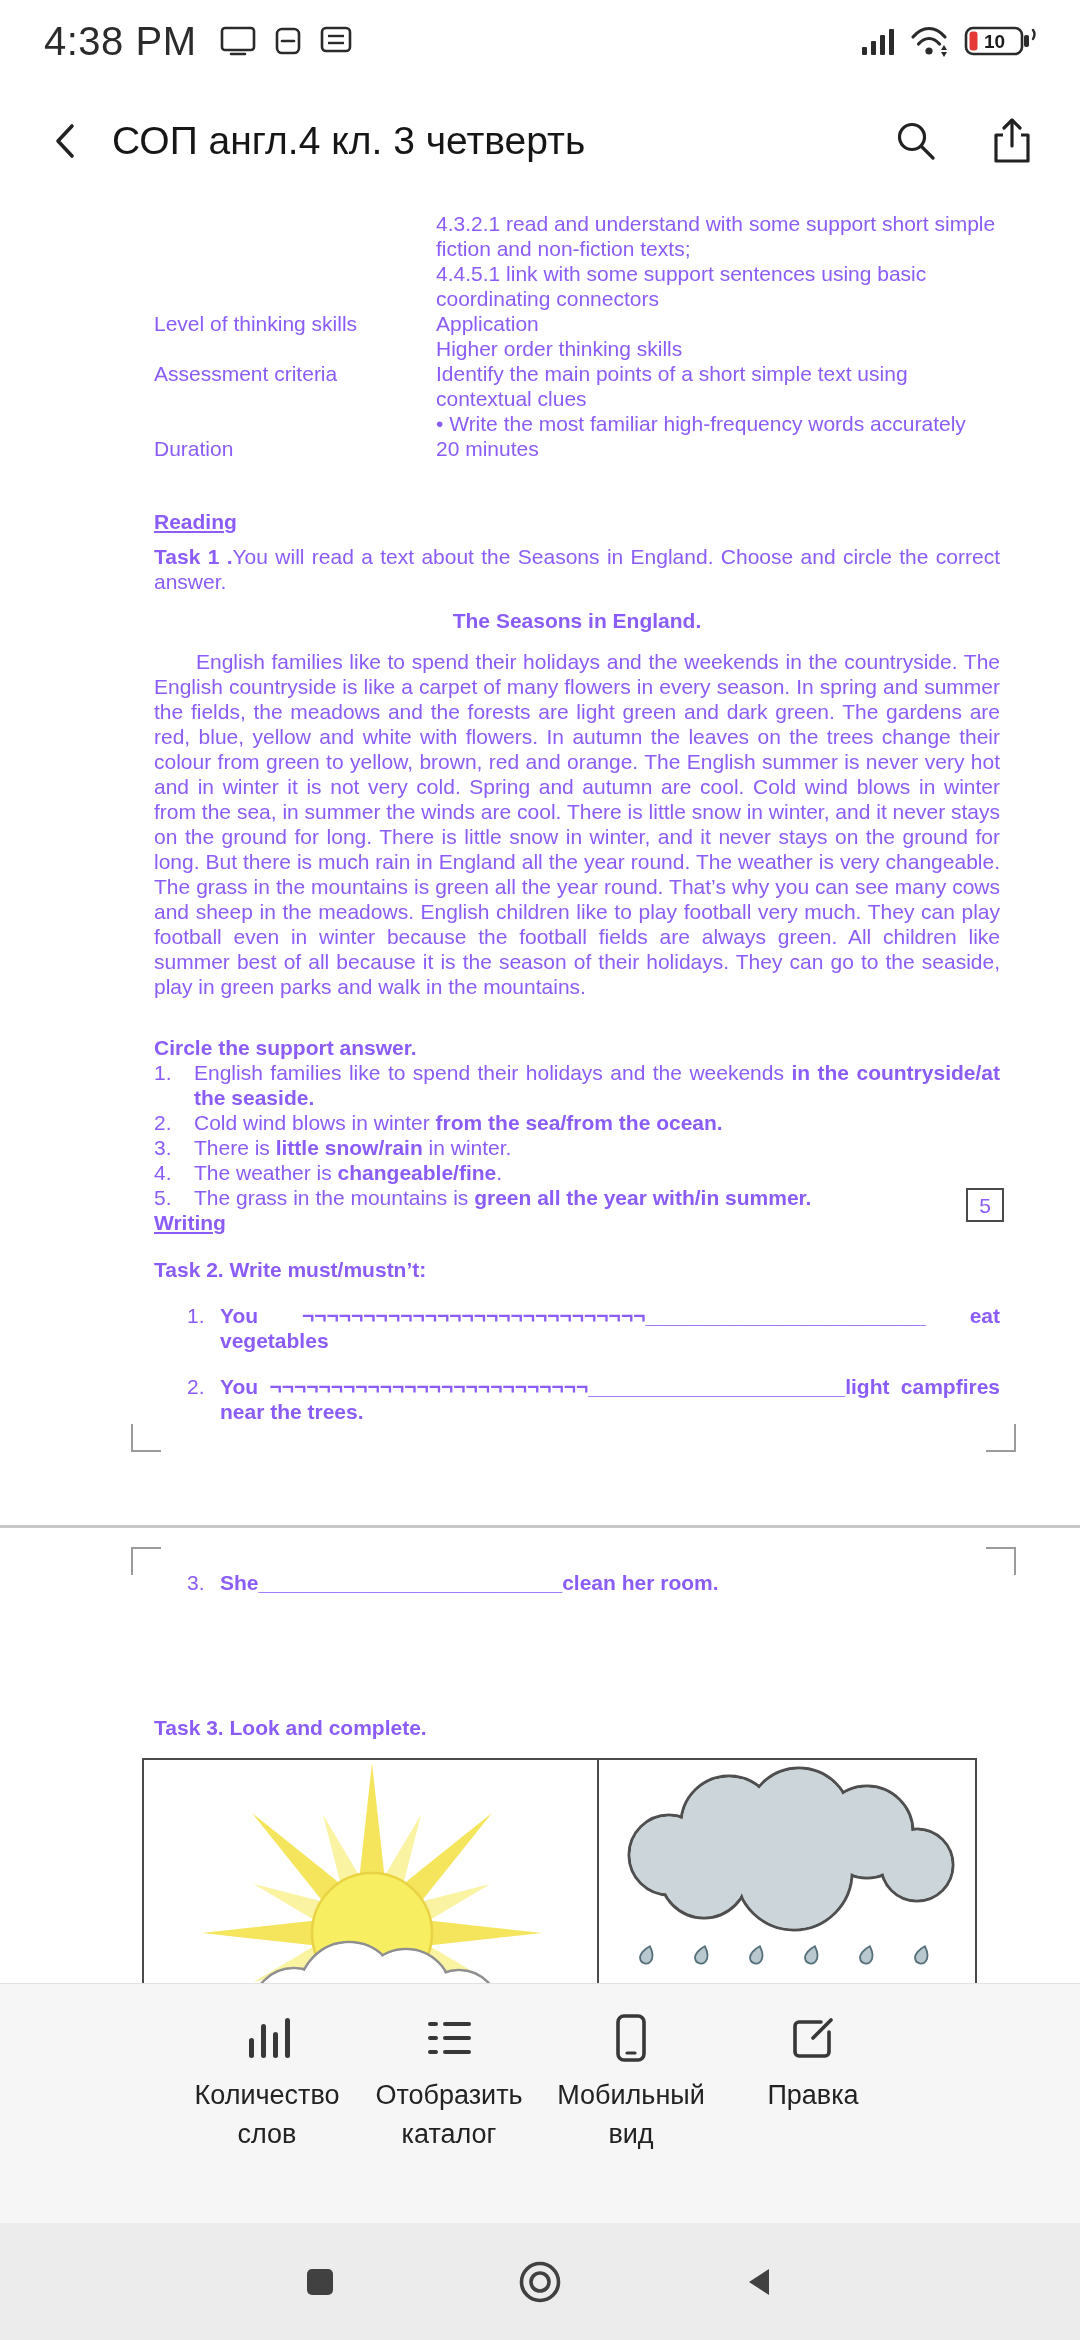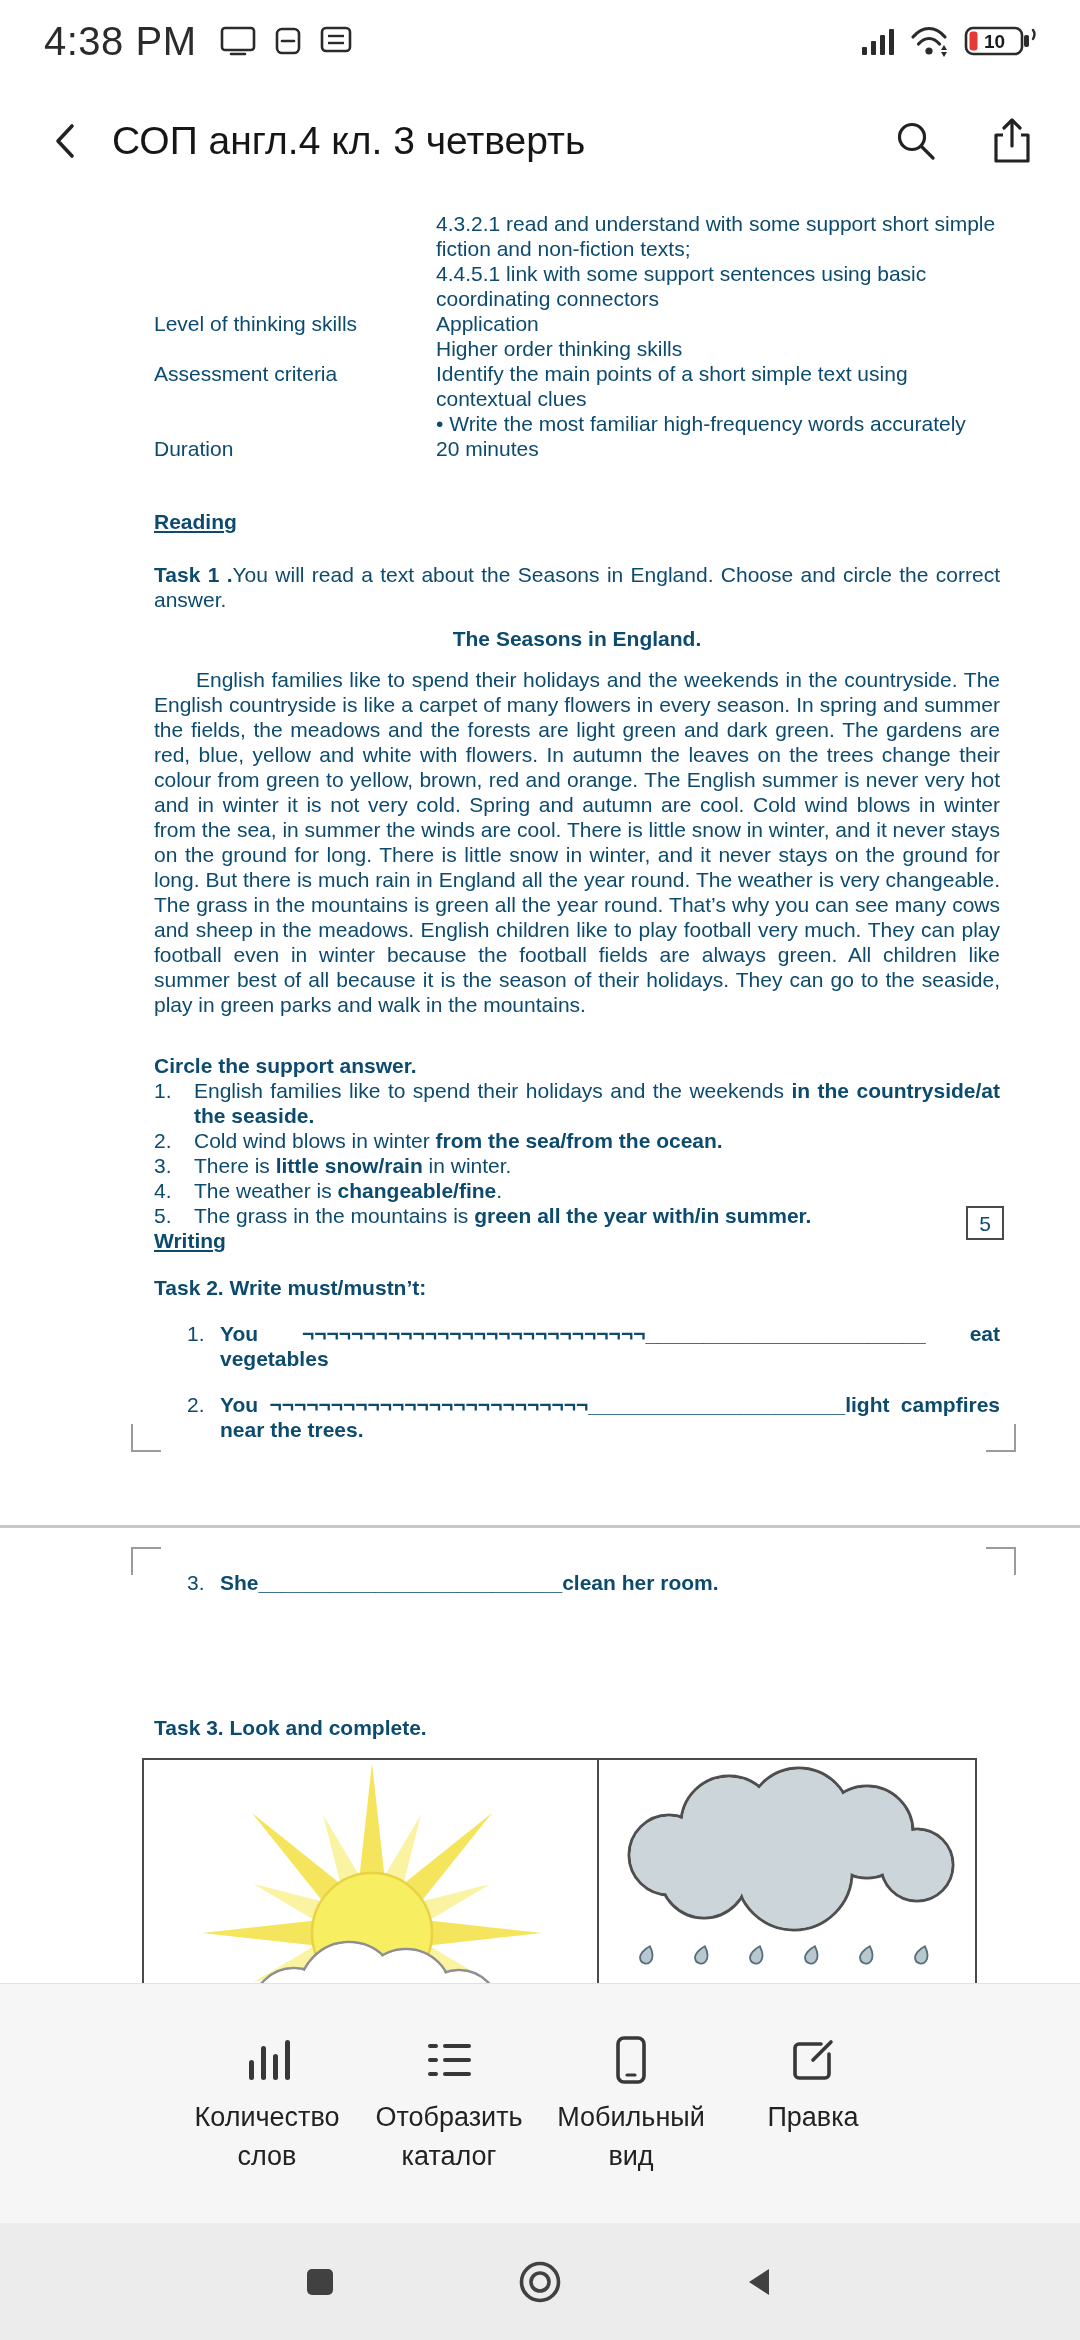--- a/index.html
+++ b/index.html
@@ -14,32 +14,32 @@
   .sb-left-icons{display:flex;gap:18px;margin-left:24px;align-items:center;}
   .sb-right{margin-left:auto;display:flex;gap:14px;align-items:center;}
   .sb-right svg, .sb-left-icons svg{display:block;}
   
   .app-header{height:137px;display:flex;align-items:center;padding:0 44px;box-sizing:border-box;}
   .hdr-back{width:44px;height:44px;display:flex;align-items:center;justify-content:center;}
   .hdr-title{font-size:39px;color:#161616;margin-left:24px;white-space:nowrap;}
   .hdr-actions{margin-left:auto;display:flex;gap:48px;align-items:center;}
   .hdr-btn{width:48px;height:48px;display:flex;align-items:center;justify-content:center;}
   
-  .doc{position:relative;height:1774px;overflow:hidden;background:#fff;font-size:21px;line-height:25px;color:#0c4a6e;}
+  .doc{position:relative;height:1774px;overflow:hidden;background:#fff;font-size:21px;line-height:25px;color:#8b5cf6;}
   .page{padding:0 80px 0 154px;box-sizing:border-box;}
   .page1{height:1316px;overflow:hidden;padding-top:10px;position:relative;}
   .psep{height:3px;background:#c7c7c7;}
   .page2{padding-top:42px;}
   .ctable{margin-top:-8px;}
   .crow{display:grid;grid-template-columns:282px 1fr;}
   .crow p{margin:0;}
   .clabel{padding-right:10px;}
   .h-underline{font-weight:700;text-decoration:underline;}
   .reading-h{margin-top:48px;}
-  .task1{margin-top:28px;text-align:justify;}
+  .task1{margin-top:10px;text-align:justify;}
   .center-title{margin-top:14px;text-align:center;font-weight:700;}
   .main-para{margin-top:16px;text-align:justify;text-indent:42px;}
   .circle-h{margin-top:36px;font-weight:700;}
   .qrow{display:flex;text-align:justify;}
   .qnum{flex:0 0 40px;}
   .qtext{flex:1;}
   .writing-row{position:relative;}
   .pagenum-box{position:absolute;right:-4px;top:-22px;width:38px;height:34px;border:2px solid #4a4a4a;
     display:flex;align-items:center;justify-content:center;font-size:21px;background:#fff;box-sizing:border-box;}
   .task-h{margin-top:22px;font-weight:700;}
@@ -55,21 +55,21 @@
   .cm-tl{left:131px;top:1338px;border-left-width:2px;border-top-width:2px;}
   .cm-tr{left:986px;top:1338px;border-right-width:2px;border-top-width:2px;}
   
   .img-table{margin:18px 0 0 -12px;width:835px;border:2px solid #4a4a4a;display:flex;height:232px;box-sizing:border-box;}
   .img-cell{overflow:hidden;height:100%;background:#fff;}
   .img-cell.sun{width:453px;}
   .img-cell.rain{width:378px;border-left:2px solid #4a4a4a;box-sizing:border-box;}
   .img-cell svg{display:block;}
   
   .toolbar{height:240px;background:#f6f6f6;border-top:1px solid #e2e2e2;display:flex;justify-content:center;
-    align-items:flex-start;padding-top:46px;box-sizing:border-box;}
+    align-items:flex-start;padding-top:24px;box-sizing:border-box;}
   .tb-item{width:182px;display:flex;flex-direction:column;align-items:center;}
   .tb-icon{height:56px;display:flex;align-items:flex-end;justify-content:center;}
   .tb-label{margin-top:12px;font-size:27px;line-height:39px;text-align:center;color:#222;}
   
   .nav-bar{height:117px;background:#ececec;display:flex;align-items:center;justify-content:center;}
   .nav-slot{width:220px;display:flex;justify-content:center;align-items:center;}
 </style>
 </head>
 <body>
 

